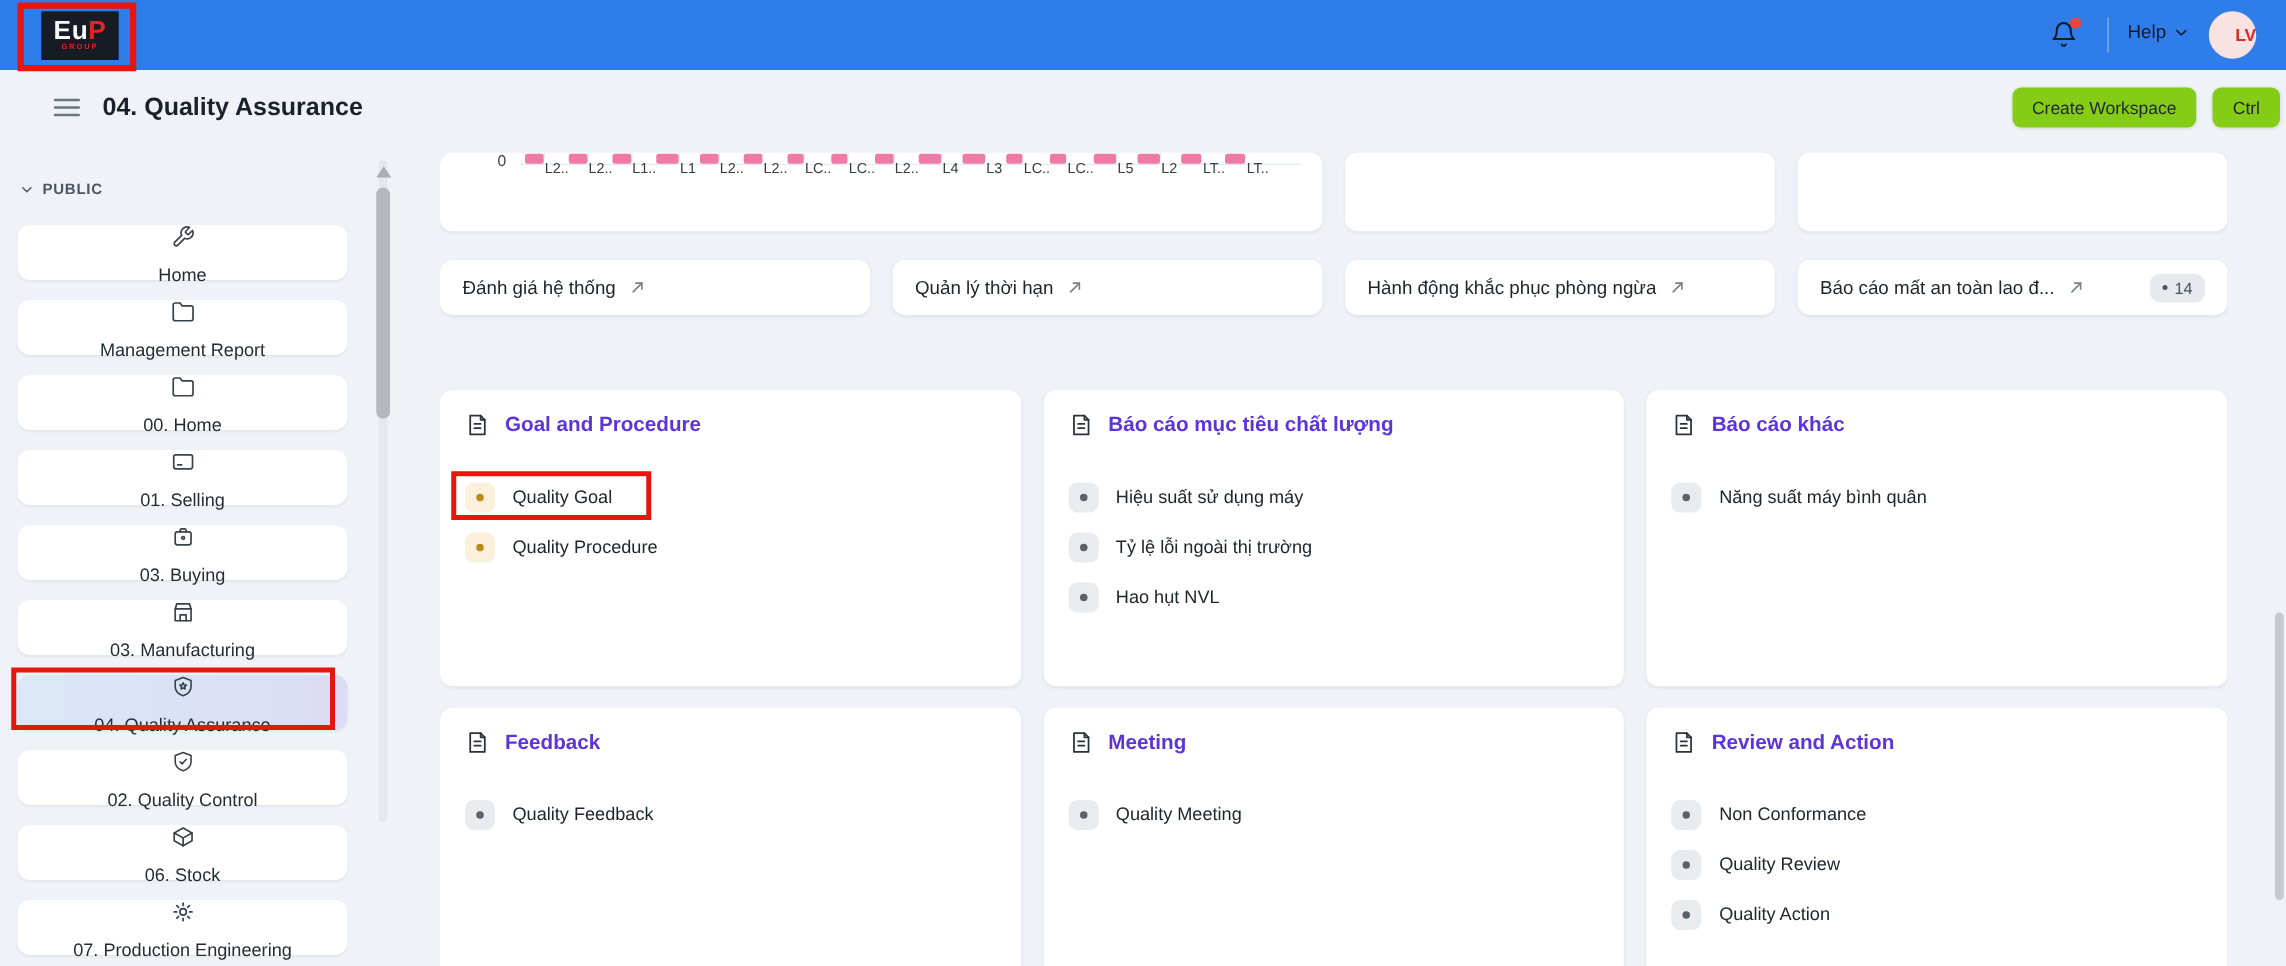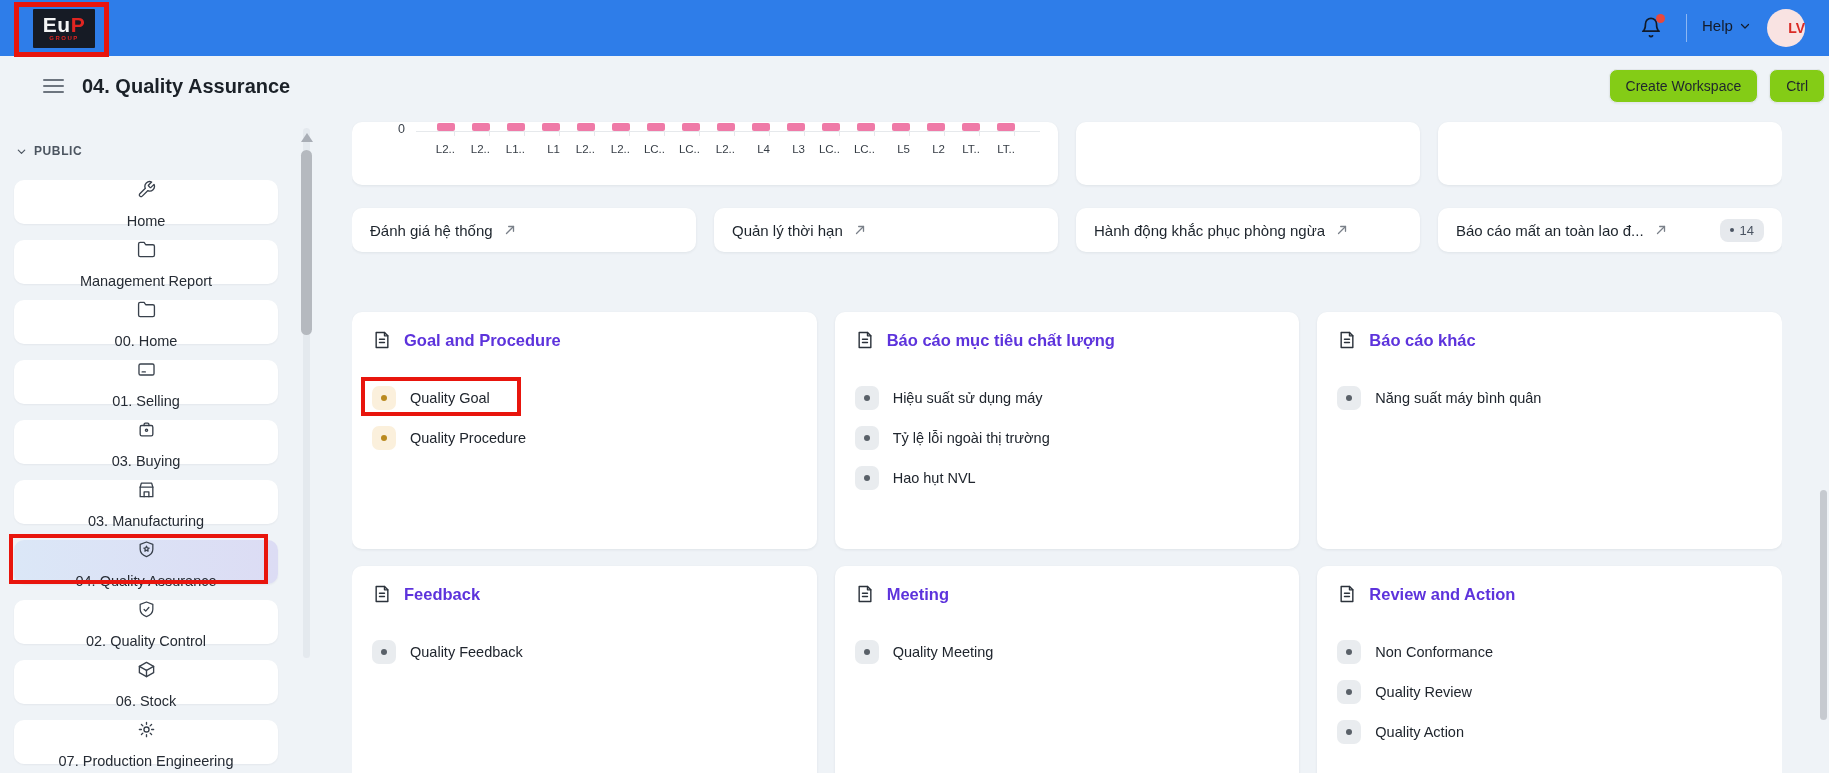--- a/index.html
+++ b/index.html
@@ -57,21 +57,21 @@
   
   .page-scroll-thumb{position:absolute;left:1820px;top:490px;width:7px;height:230px;background:#c6cad0;border-radius:4px;cursor:grab;}
   
   .content{position:absolute;left:352px;top:118px;width:1430px;height:655px;overflow:hidden;}
   .card{background:#fff;border-radius:10px;box-shadow:0 1px 3px rgba(18,31,47,.07);box-sizing:border-box;}
   .toprow{margin-top:4px;display:grid;grid-template-columns:repeat(4,1fr);gap:18px;height:63px;}
   .chart-card{grid-column:span 2;position:relative;overflow:hidden;}
   .zero-label{position:absolute;left:46px;top:0;font-size:12.5px;color:#3c434c;}
   .axis-line{position:absolute;left:64px;top:9px;width:624px;border-top:1px solid #e6e9ec;}
   .bars{position:absolute;left:68px;top:0;display:flex;}
-  .bar-cell{width:35px;display:flex;flex-direction:column;align-items:flex-end;}
+  .bar-cell{width:35px;display:flex;flex-direction:row;align-items:flex-start;}
   .bar-stub{width:18px;height:8px;background:#ef7aa7;border-radius:2px;margin-top:1px;}
   .bar-tick{width:1px;height:5px;background:#e6e9ec;}
   .bar-label{margin-top:7px;font-size:11.5px;color:#363d45;white-space:nowrap;}
   
   .shortcuts{margin-top:23px;display:grid;grid-template-columns:repeat(4,1fr);gap:18px;height:44px;}
   .shortcut{display:flex;align-items:center;gap:10px;padding:0 18px;cursor:pointer;}
   .sclabel{font-size:15px;font-weight:500;color:#1d242c;white-space:nowrap;overflow:hidden;}
   .ext-arrow{flex:0 0 auto;color:#7a8089;}
   .badge{margin-left:auto;background:#e6e9ed;border-radius:8px;padding:4px 10px;display:flex;
     align-items:center;gap:6px;font-size:13px;color:#4b5462;flex:0 0 auto;}

